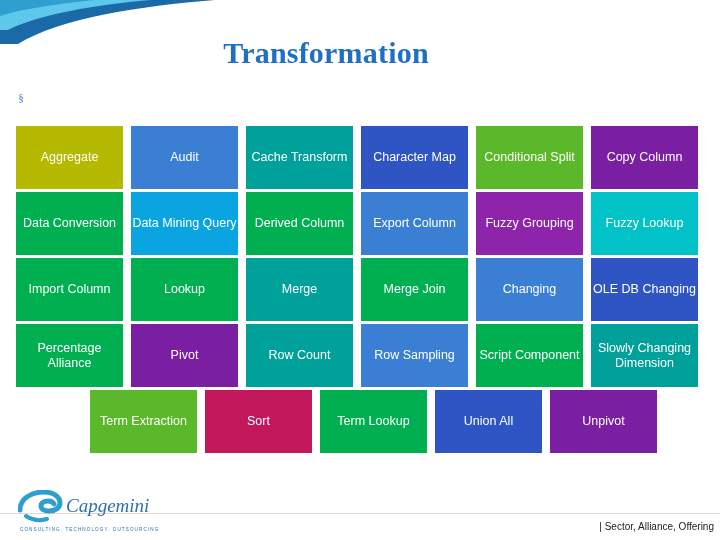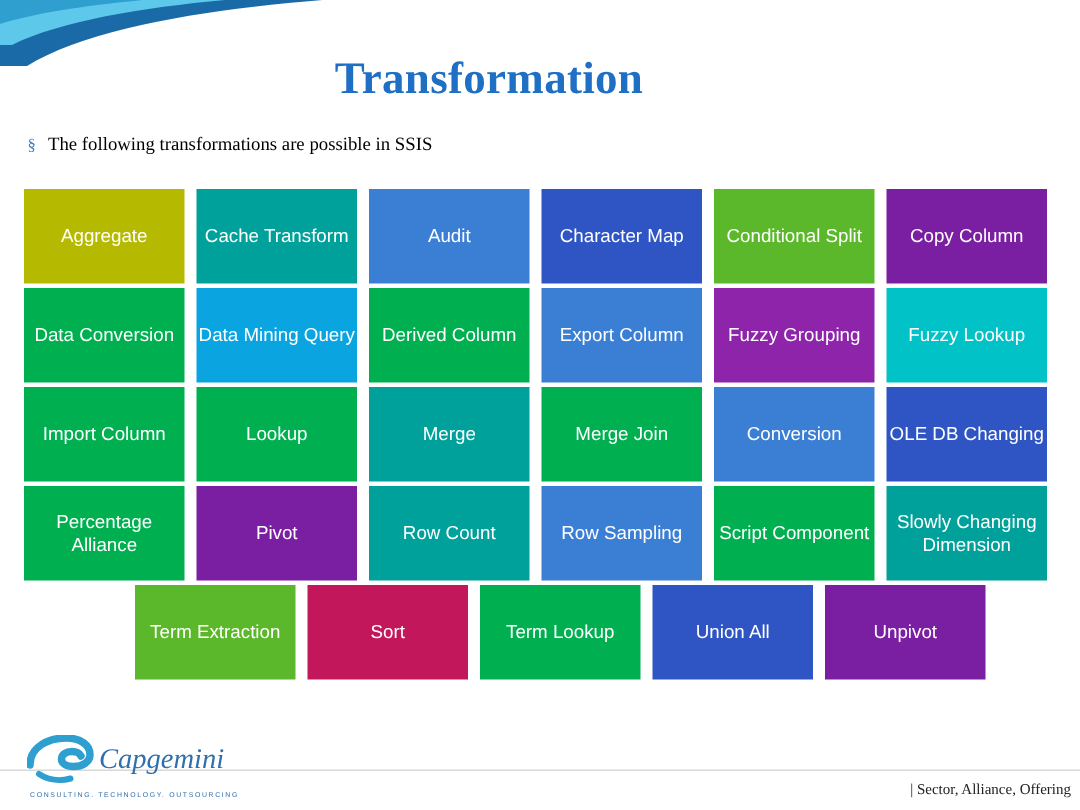--- a/index.html
+++ b/index.html
@@ -92,21 +92,21 @@
     left: 0;
     bottom: 26px;
     width: 720px;
     height: 1px;
     background: #d8d8d8;
   }
   .footer-right {
     position: absolute;
     right: 6px;
     bottom: 8px;
-    font-family: Liberation Serif, serif;
+    font-family: Liberation Sans, sans-serif;
     font-size: 10px;
     color: #222222;
   }
   .logo-wrap {
     position: absolute;
     left: 18px;
     bottom: 10px;
     width: 180px;
     height: 40px;
   }
@@ -128,49 +128,48 @@
     <path d="M0,0 L215,0 C140,6 60,18 18,44 L0,44 Z" fill="#1b6aa8"></path>
     <path d="M0,0 L150,0 C95,5 40,14 8,30 L0,30 Z" fill="#5ec8ea"></path>
     <path d="M0,0 L95,0 C55,4 22,9 0,16 Z" fill="#2f9fd0"></path>
   </svg>
 </div>
 
 <div class="slide-title">Transformation</div>
 
 <div class="bullet-row">
   <div class="bullet-mark">§</div>
-  <div class="bullet-text">The following transformations are possible in SSIS</div>
 </div>
 
 <div class="grid">
 
   <div class="grid-row">
     <div class="cell" style="background:#b5ba00">Aggregate</div>
+    <div class="cell" style="background:#3b7fd4">Audit</div>
     <div class="cell" style="background:#00a19a">Cache Transform</div>
-    <div class="cell" style="background:#3b7fd4">Audit</div>
     <div class="cell" style="background:#2f55c4">Character Map</div>
     <div class="cell" style="background:#5bb82a">Conditional Split</div>
     <div class="cell" style="background:#7b1fa2">Copy Column</div>
   </div>
 
   <div class="grid-row">
     <div class="cell" style="background:#00b050">Data Conversion</div>
     <div class="cell" style="background:#0aa5e0">Data Mining Query</div>
     <div class="cell" style="background:#00b050">Derived Column</div>
     <div class="cell" style="background:#3b7fd4">Export Column</div>
     <div class="cell" style="background:#8e24aa">Fuzzy Grouping</div>
     <div class="cell" style="background:#00c2c7">Fuzzy Lookup</div>
   </div>
 
   <div class="grid-row">
     <div class="cell" style="background:#00b050">Import Column</div>
     <div class="cell" style="background:#00b050">Lookup</div>
     <div class="cell" style="background:#00a19a">Merge</div>
     <div class="cell" style="background:#00b050">Merge Join</div>
-    <div class="cell" style="background:#3b7fd4">Conversion</div>
+    <div class="cell" style="background:#3b7fd4">Changing</div>
     <div class="cell" style="background:#2f55c4">OLE DB Changing</div>
   </div>
 
   <div class="grid-row">
     <div class="cell" style="background:#00b050">Percentage Alliance</div>
     <div class="cell" style="background:#7b1fa2">Pivot</div>
     <div class="cell" style="background:#00a19a">Row Count</div>
     <div class="cell" style="background:#3b7fd4">Row Sampling</div>
     <div class="cell" style="background:#00b050">Script Component</div>
     <div class="cell" style="background:#00a19a">Slowly Changing Dimension</div>

